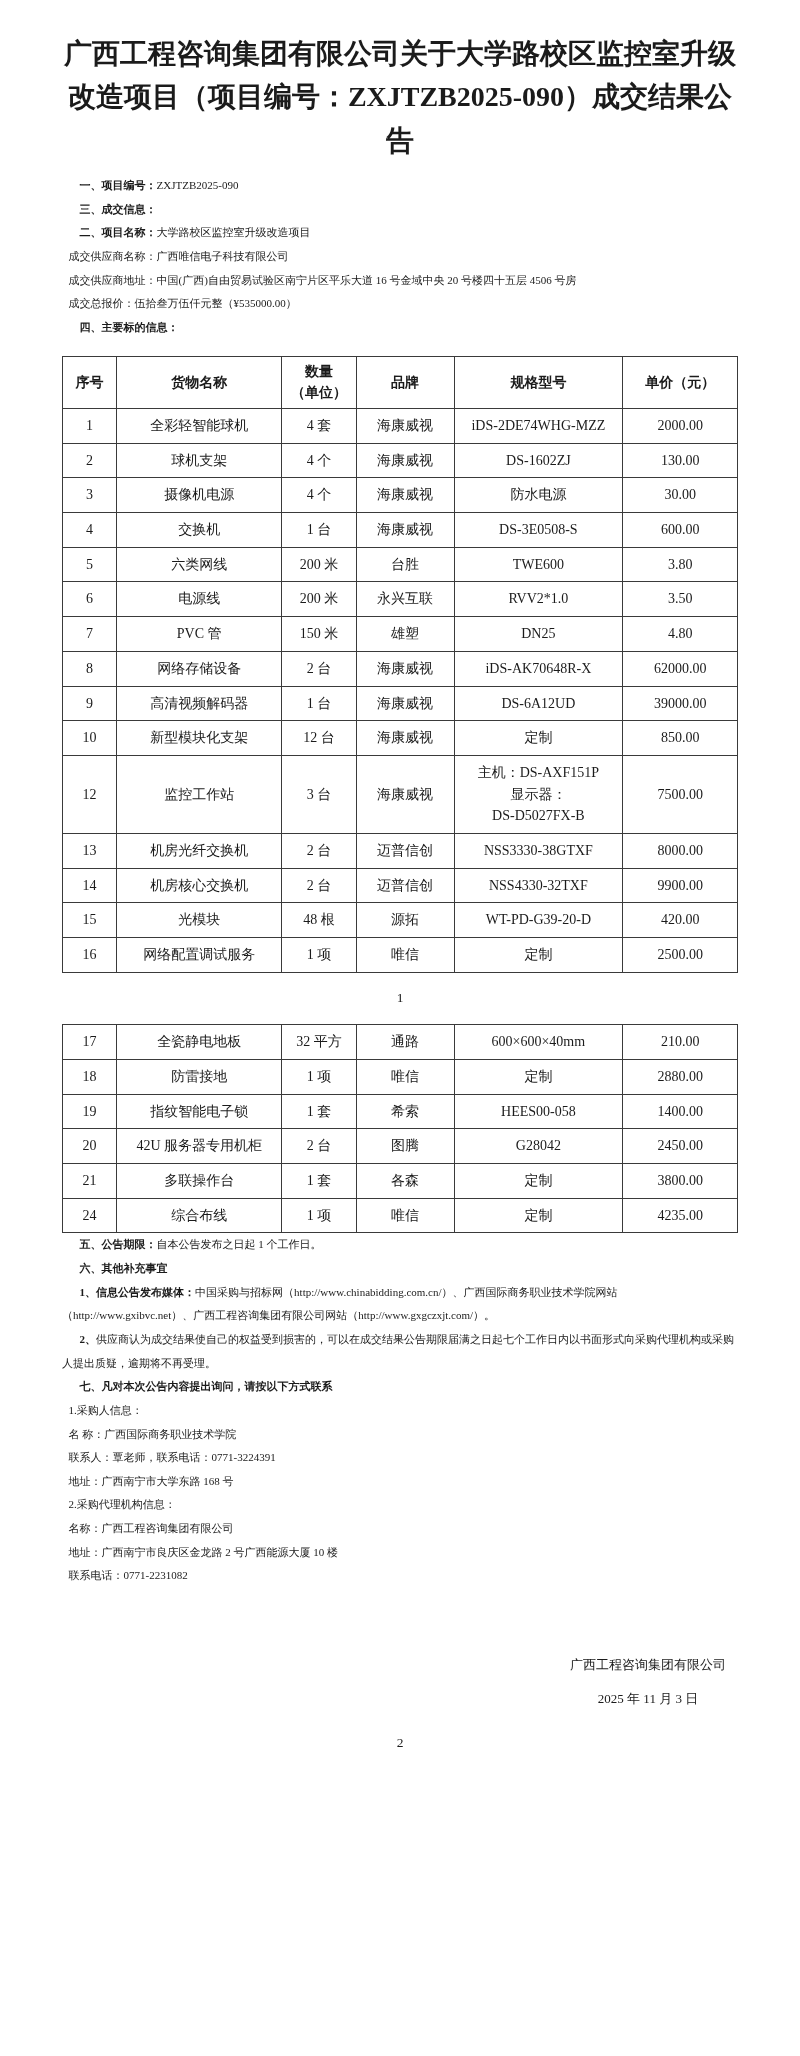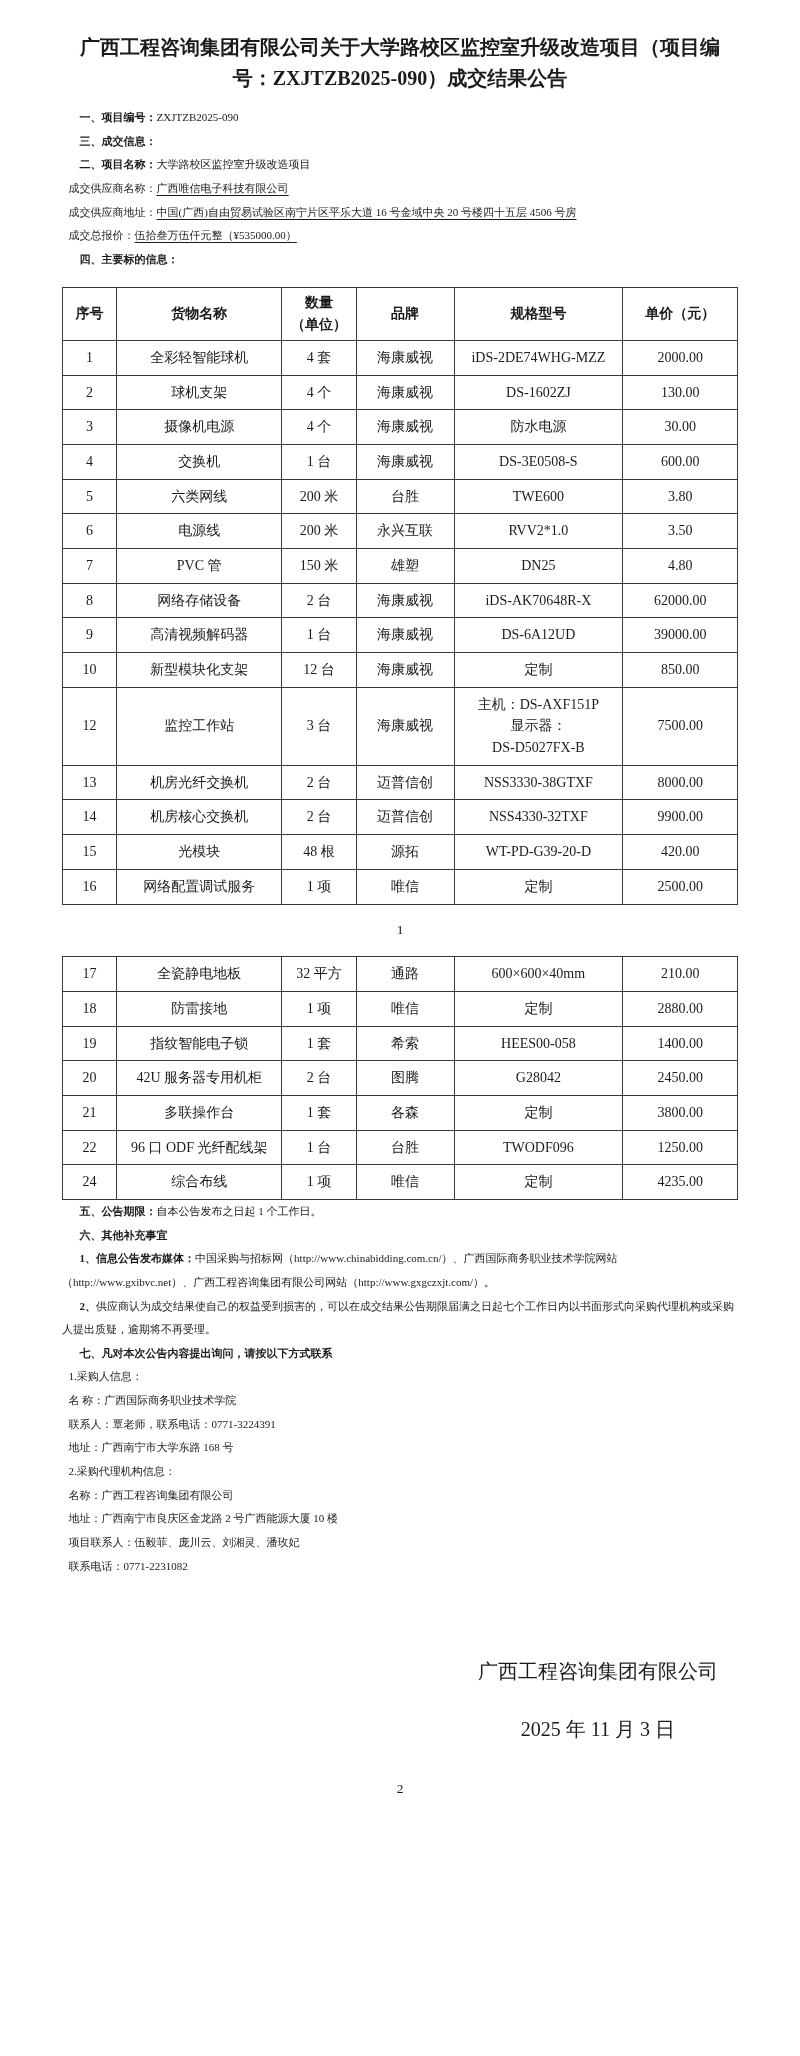--- a/index.html
+++ b/index.html
@@ -3,48 +3,48 @@
 <meta charset="utf-8">
 <style>
   html,body { margin:0; padding:0; background:#ffffff; }
   body { font-family:"Liberation Serif","DejaVu Serif",serif; color:#1b1b1b; }
   .page {
     width:800px; height:2056px; box-sizing:border-box;
     padding:28px 62px 0 62px; overflow:hidden; background:#ffffff;
     margin:0 auto; position:relative;
   }
   .doc-title {
-    font-size:20px; font-weight:bold; text-align:center;
+    font-size:28px; font-weight:bold; text-align:center;
     line-height:1.55; margin:4px 0 12px 0;
   }
   p.line { margin:0; font-size:11px; line-height:2.15; }
   .ind-lg { text-indent:1.6em; }
   .ind-sm { text-indent:0.6em; }
   .bold { font-weight:bold; }
-  .ul { text-decoration:underline; text-underline-offset:3px; }
+  .ul { text-underline-offset:3px; }
   table.goods {
     border-collapse:collapse; width:100%; margin-top:16px;
     font-size:14px; table-layout:fixed;
   }
   table.goods th, table.goods td {
     border:1px solid #3a3a3a; text-align:center; vertical-align:middle;
     padding:6px 3px; line-height:1.55; word-break:break-all;
   }
   table.goods th { font-weight:bold; padding:4px 2px; }
   col.c-idx   { width:8%; }
   col.c-name  { width:24.5%; }
   col.c-qty   { width:11%; }
   col.c-brand { width:14.5%; }
   col.c-spec  { width:25%; }
   col.c-price { width:17%; }
   .pagenum { text-align:center; font-size:13.5px; margin:14px 0 12px 0; line-height:1.6; }
   .sec-gap { margin-top:10px; }
   .footer-wrap { text-align:right; padding-right:8px; margin-top:58px; }
   .footer-block { display:inline-block; text-align:center; }
-  .footer-block p { margin:12px; font-size:20px; line-height:2.3; }
+  .footer-block p { margin:4px; font-size:13px; line-height:2.3; }
   .pagenum-bottom { text-align:center; font-size:13.5px; margin-top:14px; line-height:1.6; }
 </style>
 </head>
 <body>
 
 <div class="page">
 
   <h1 class="doc-title">广西工程咨询集团有限公司关于大学路校区监控室升级改造项目（项目编号：ZXJTZB2025-090）成交结果公告</h1>
 
   <p class="line ind-lg"><span class="bold">一、项目编号：</span><span>ZXJTZB2025-090</span></p>
@@ -267,28 +267,20 @@
         </tr>
         <tr>
           <td>21</td>
           <td>多联操作台</td>
           <td>1 套</td>
           <td>各森</td>
           <td>定制</td>
           <td>3800.00</td>
         </tr>
         <tr>
-          <td>22</td>
-          <td>96 口 ODF 光纤配线架</td>
-          <td>1 台</td>
-          <td>台胜</td>
-          <td>TWODF096</td>
-          <td>1250.00</td>
-        </tr>
-        <tr>
           <td>24</td>
           <td>综合布线</td>
           <td>1 项</td>
           <td>唯信</td>
           <td>定制</td>
           <td>4235.00</td>
         </tr>
       </tbody>
   </table>
 
@@ -302,21 +294,20 @@
 
   <p class="line ind-lg"><span class="bold">七、凡对本次公告内容提出询问，请按以下方式联系</span></p>
 
   <p class="line ind-sm">1.采购人信息：</p>
   <p class="line ind-sm">名 称：广西国际商务职业技术学院</p>
   <p class="line ind-sm">联系人：覃老师，联系电话：0771-3224391</p>
   <p class="line ind-sm">地址：广西南宁市大学东路 168 号</p>
   <p class="line ind-sm">2.采购代理机构信息：</p>
   <p class="line ind-sm">名称：广西工程咨询集团有限公司</p>
   <p class="line ind-sm">地址：广西南宁市良庆区金龙路 2 号广西能源大厦 10 楼</p>
-  <p class="line ind-sm">项目联系人：伍毅菲、庞川云、刘湘灵、潘玫妃</p>
   <p class="line ind-sm">联系电话：0771-2231082</p>
 
   <div class="footer-wrap">
     <div class="footer-block">
       <p>广西工程咨询集团有限公司</p>
       <p>2025 年 11 月 3 日</p>
     </div>
   </div>
 
   <div class="pagenum-bottom">2</div>

